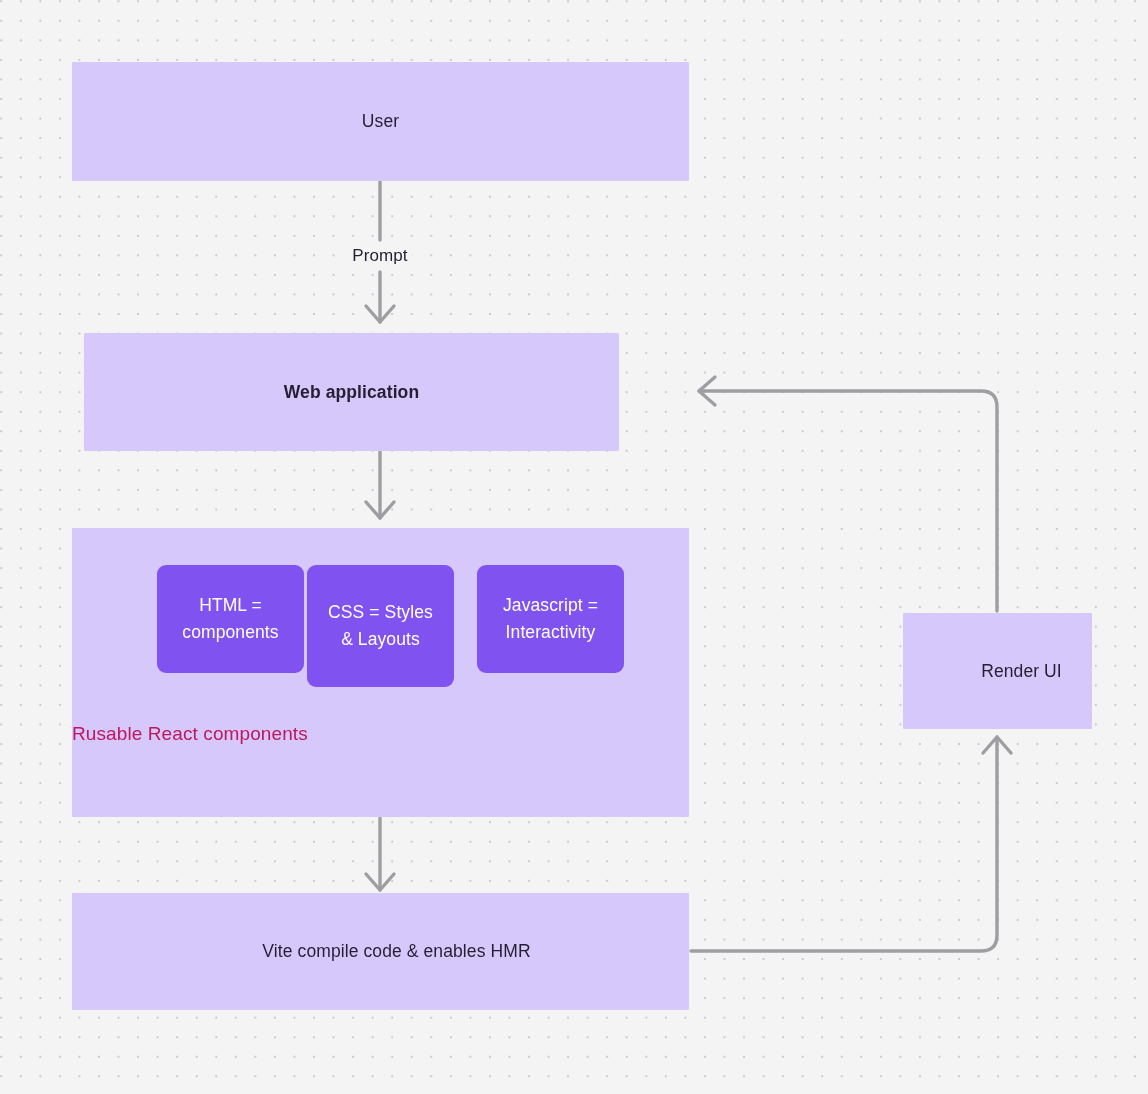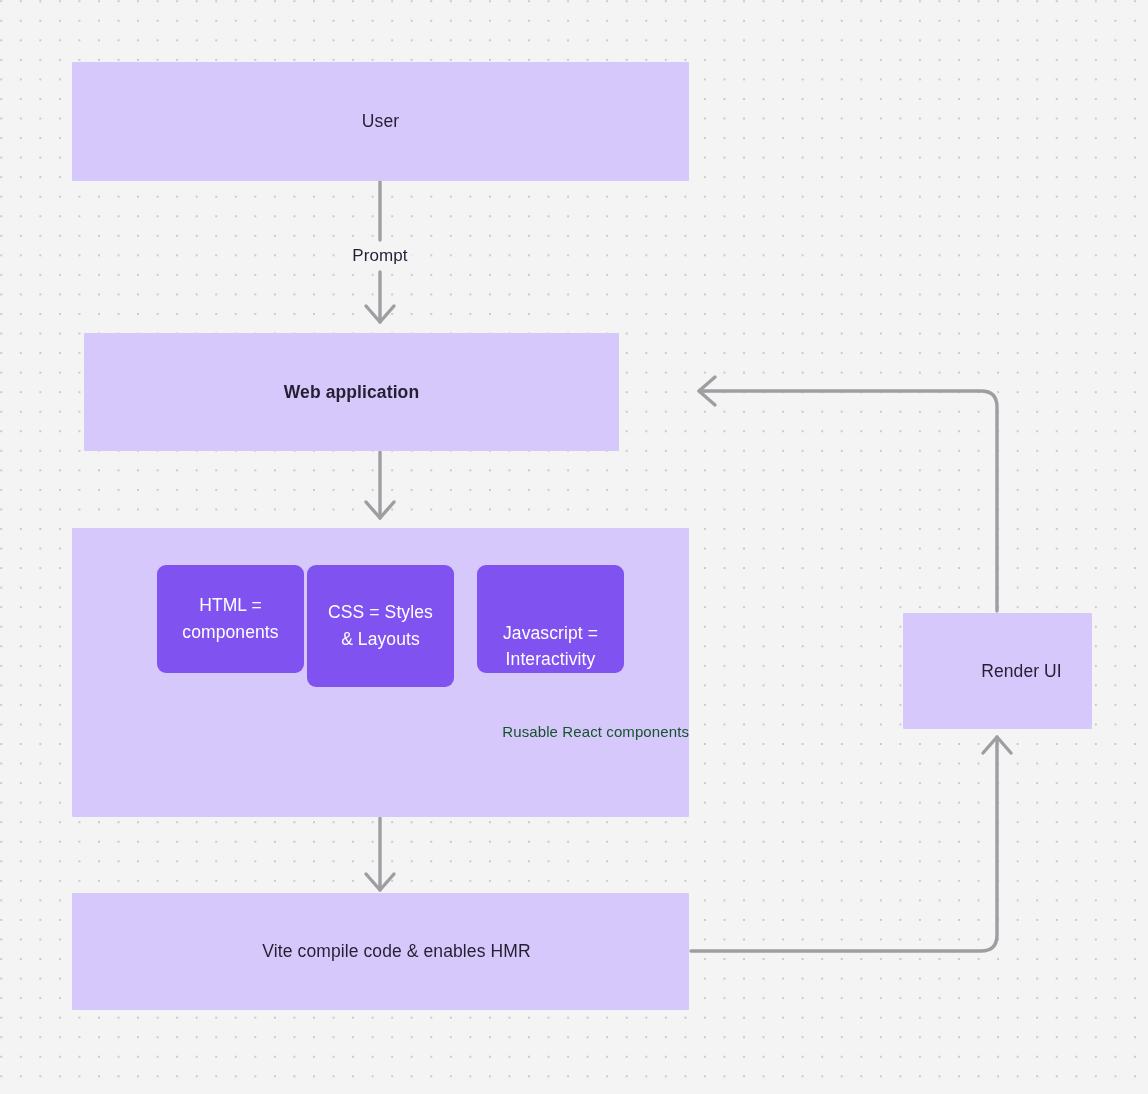--- a/index.html
+++ b/index.html
@@ -55,23 +55,23 @@
     display: flex;
     align-items: center;
     justify-content: center;
     text-align: center;
     padding: 0 8px;
   }
 
   .group-caption {
     position: absolute;
     width: 100%;
-    text-align: right;
-    color: #14532d;
-    font-size: 15px;
+    text-align: left;
+    color: #be185d;
+    font-size: 19px;
     letter-spacing: 0.1px;
   }
 
   
   #edges {
     position: absolute;
     left: 0;
     top: 0;
     width: 1148px;
     height: 1094px;
@@ -148,21 +148,21 @@
       </span>
     </div>
 
     <div class="chip" style="left:235px; top:37px; width:147px; height:122px;">
       <span>
         <span>CSS = Styles</span><br>
         <span>&amp; Layouts</span>
       </span>
     </div>
 
-    <div class="chip" style="left:405px; top:37px; width:147px; height:108px;align-items:flex-end;">
+    <div class="chip" style="left:405px; top:37px; width:147px; height:108px;">
       <span>
         <span>Javascript =</span><br>
         <span>Interactivity</span>
       </span>
     </div>
 
     <div class="group-caption" style="left:0; top:193px;">Rusable React components</div>
   </div>
 
   <div class="node" style="left:72px; top:893px; width:617px; height:117px;padding-left:32px;">

